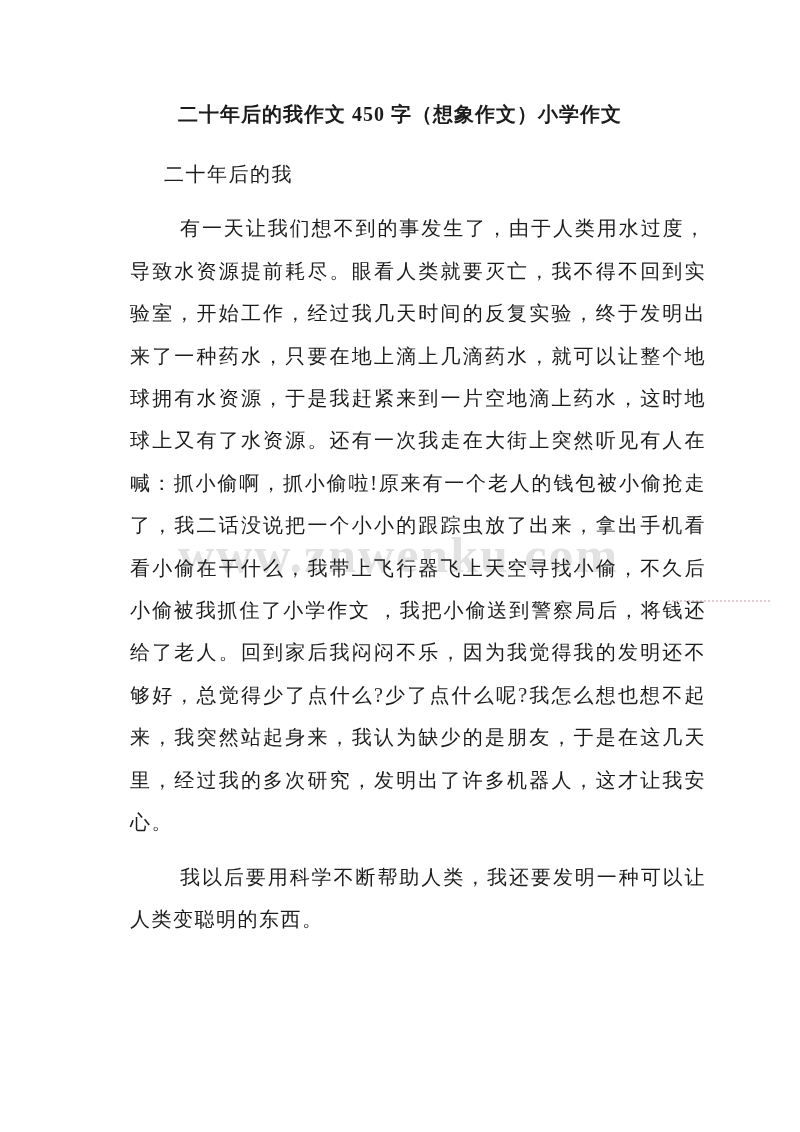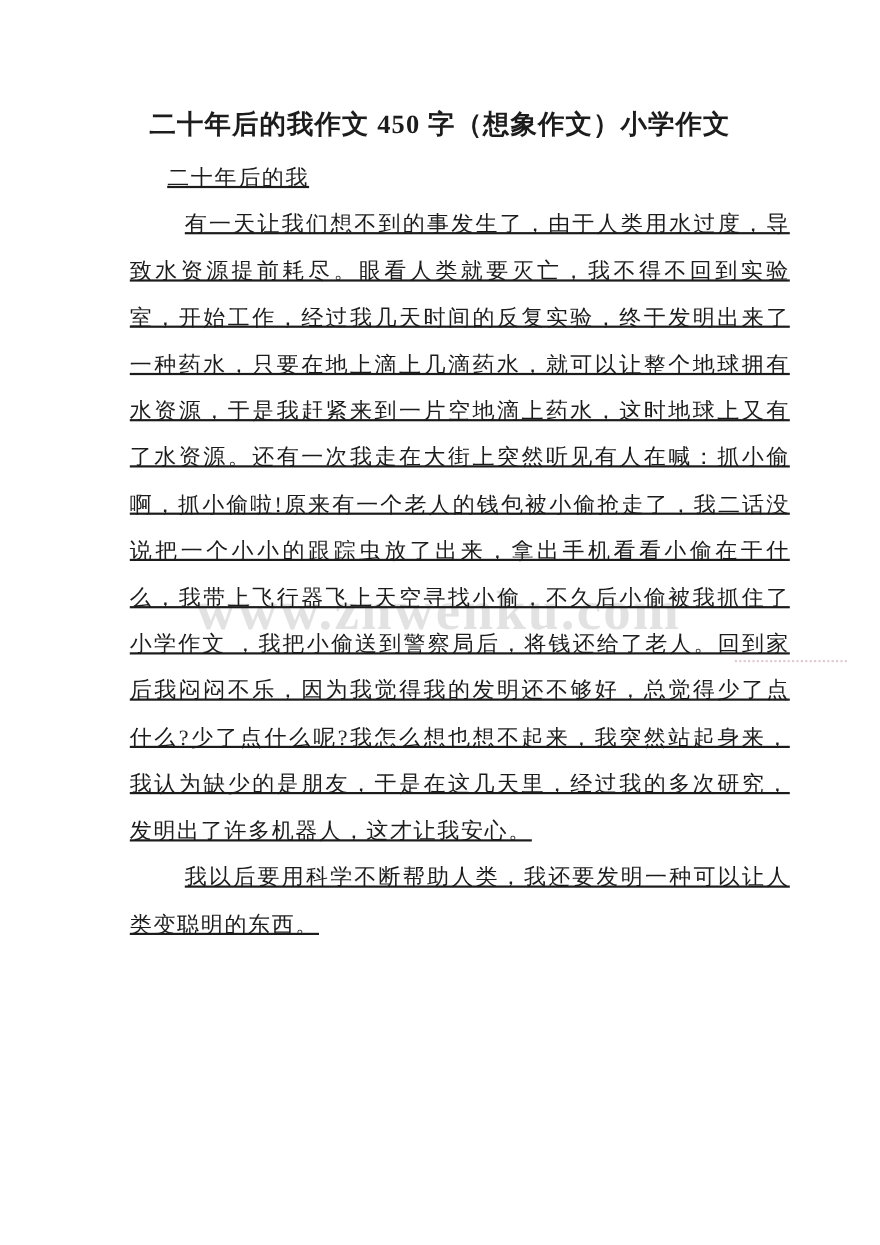--- a/index.html
+++ b/index.html
@@ -18,42 +18,41 @@
     width: 800px;
     height: 1132px;
     background: #ffffff;
   }
   .doc-title {
     position: absolute;
     top: 97px;
     left: 0;
     width: 800px;
     text-align: center;
-    font-size: 24px;
+    font-size: 20px;
     font-weight: bold;
     letter-spacing: 1px;
     line-height: 34px;
     z-index: 2;
     margin: 0;
   }
   .content {
     position: absolute;
     top: 141px;
     left: 118px;
     width: 600px;
     z-index: 2;
   }
   .content p {
-    margin: 0;
+    margin: 12px;
     font-size: 20px;
     line-height: 42.4px;
     letter-spacing: 1.5px;
     text-align: justify;
     text-justify: inter-ideograph;
-    text-decoration: underline;
   }
   .content p.subtitle { text-indent: 34px; }
   .content p.para { text-indent: 50px; }
   .watermark {
     position: absolute;
     top: 526px;
     left: 178px;
     z-index: 1;
     font-family: "Liberation Serif", serif;
     font-size: 50px;

